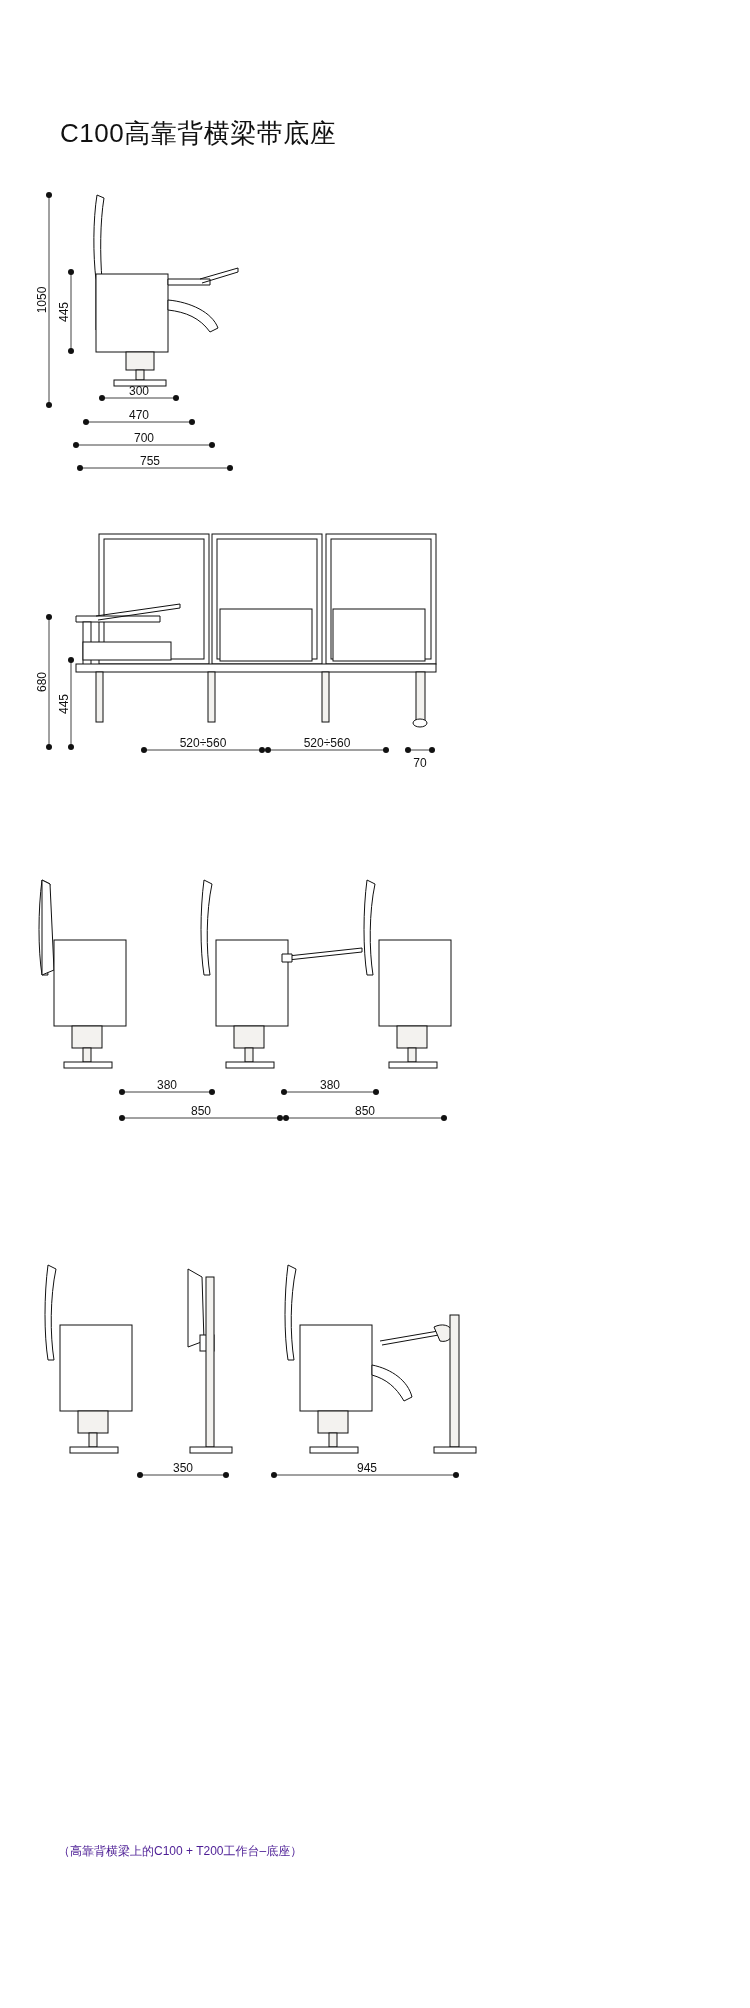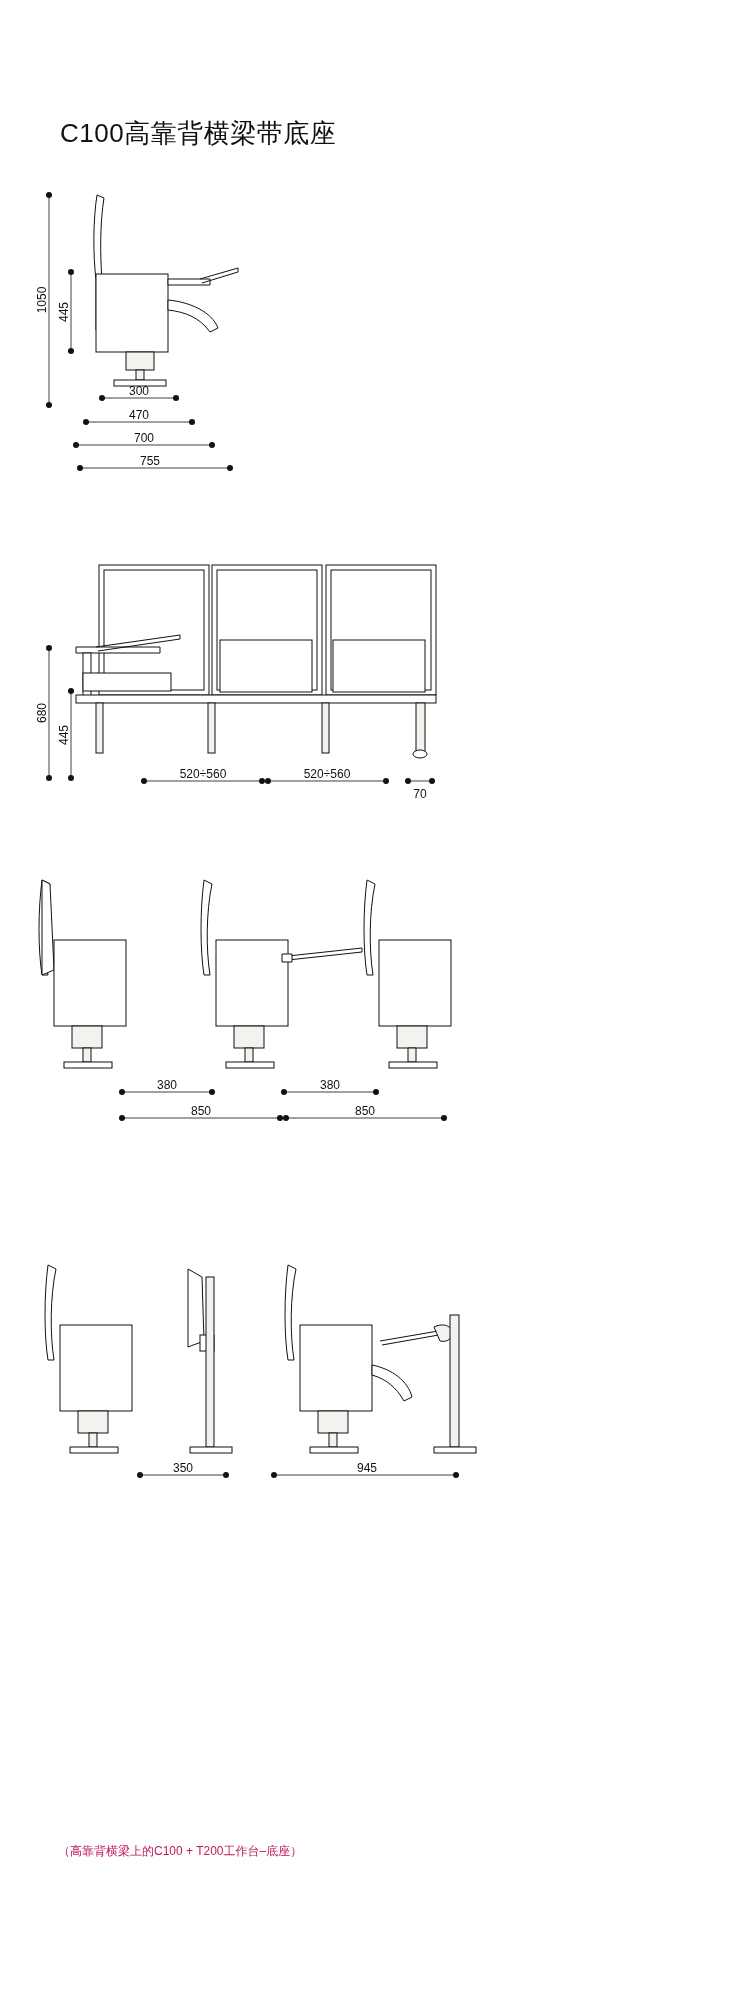--- a/index.html
+++ b/index.html
@@ -18,21 +18,21 @@
   .dimtext{
     font-family:"Liberation Sans","DejaVu Sans",sans-serif;
     font-size:12px;fill:#111;
   }
   .dimtext-v{
     font-family:"Liberation Sans","DejaVu Sans",sans-serif;
     font-size:12px;fill:#111;
   }
   .caption{
     position:absolute;left:58px;top:1843px;
-    font-size:12px;color:#be185d;
+    font-size:12px;color:#4c1d95;
   }
   .ln{stroke:#111;stroke-width:1;fill:none;}
   .ln-ext{stroke:#111;stroke-width:0.8;fill:none;}
   .fillw{fill:#ffffff;stroke:#111;stroke-width:1;}
   .fillg{fill:#f3f2ef;stroke:#111;stroke-width:1;}
   .dot{fill:#111;}
 </style>
 </head>
 <body>
 
@@ -83,21 +83,21 @@
       </g>
       <g>
         <line class="ln-ext" x1="40" y1="288" x2="190" y2="288"></line>
         <circle class="dot" cx="40" cy="288" r="3"></circle>
           <circle class="dot" cx="190" cy="288" r="3"></circle>
         <text class="dimtext" x="110" y="285" text-anchor="middle">755</text>
       </g>
     </svg>
   </div>
 
-  <div class="fig" style="left:40px;top:555px;">
+  <div class="fig" style="left:40px;top:524px;">
     <svg width="420" height="270" viewBox="0 0 420 270">
 
       <line class="ln-ext" x1="9" y1="93" x2="9" y2="223"></line>
       <circle class="dot" cx="9" cy="93" r="3"></circle>
         <circle class="dot" cx="9" cy="223" r="3"></circle>
       <text class="dimtext-v" x="9" y="158" transform="rotate(-90 9 158)" text-anchor="middle" dominant-baseline="text-after-edge">680</text>
 
       <line class="ln-ext" x1="31" y1="136" x2="31" y2="223"></line>
       <circle class="dot" cx="31" cy="136" r="3"></circle>
         <circle class="dot" cx="31" cy="223" r="3"></circle>

